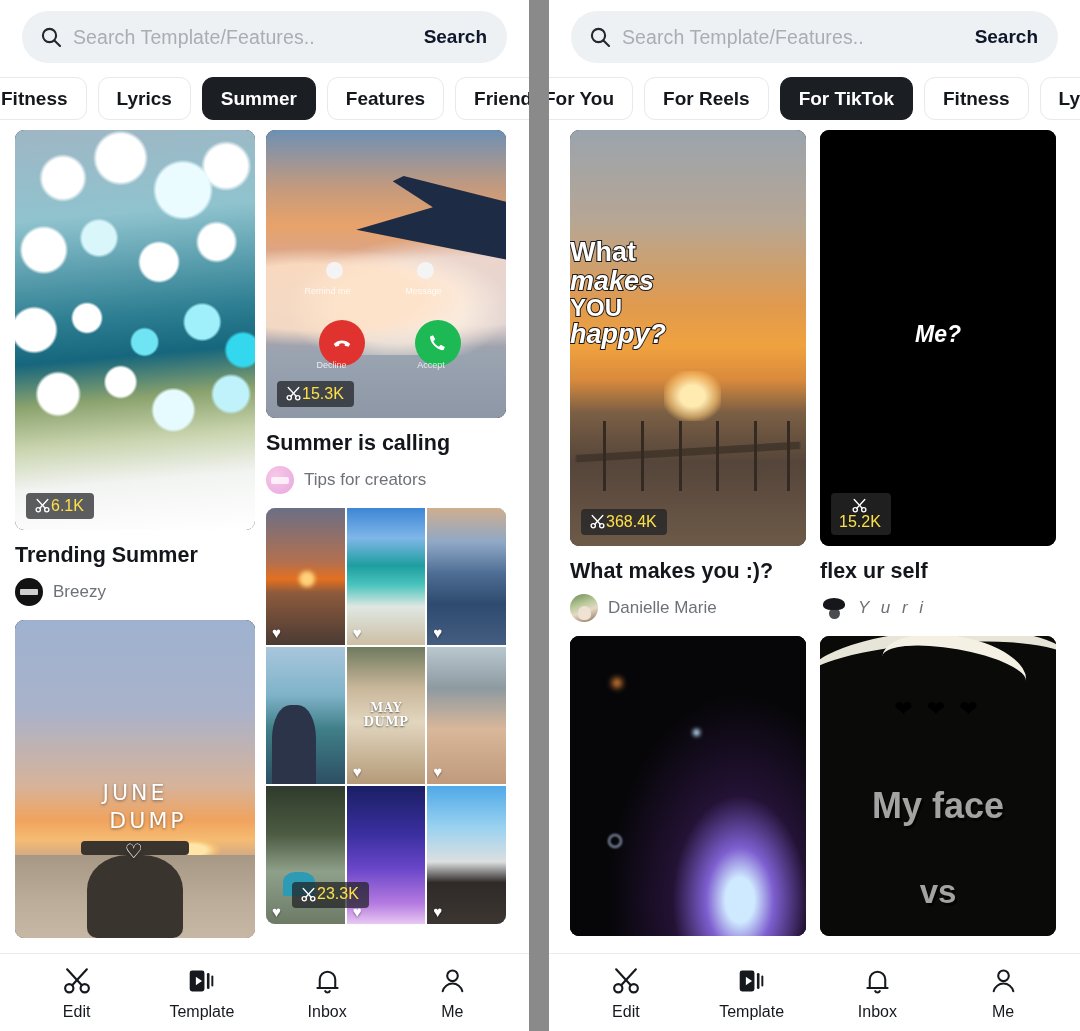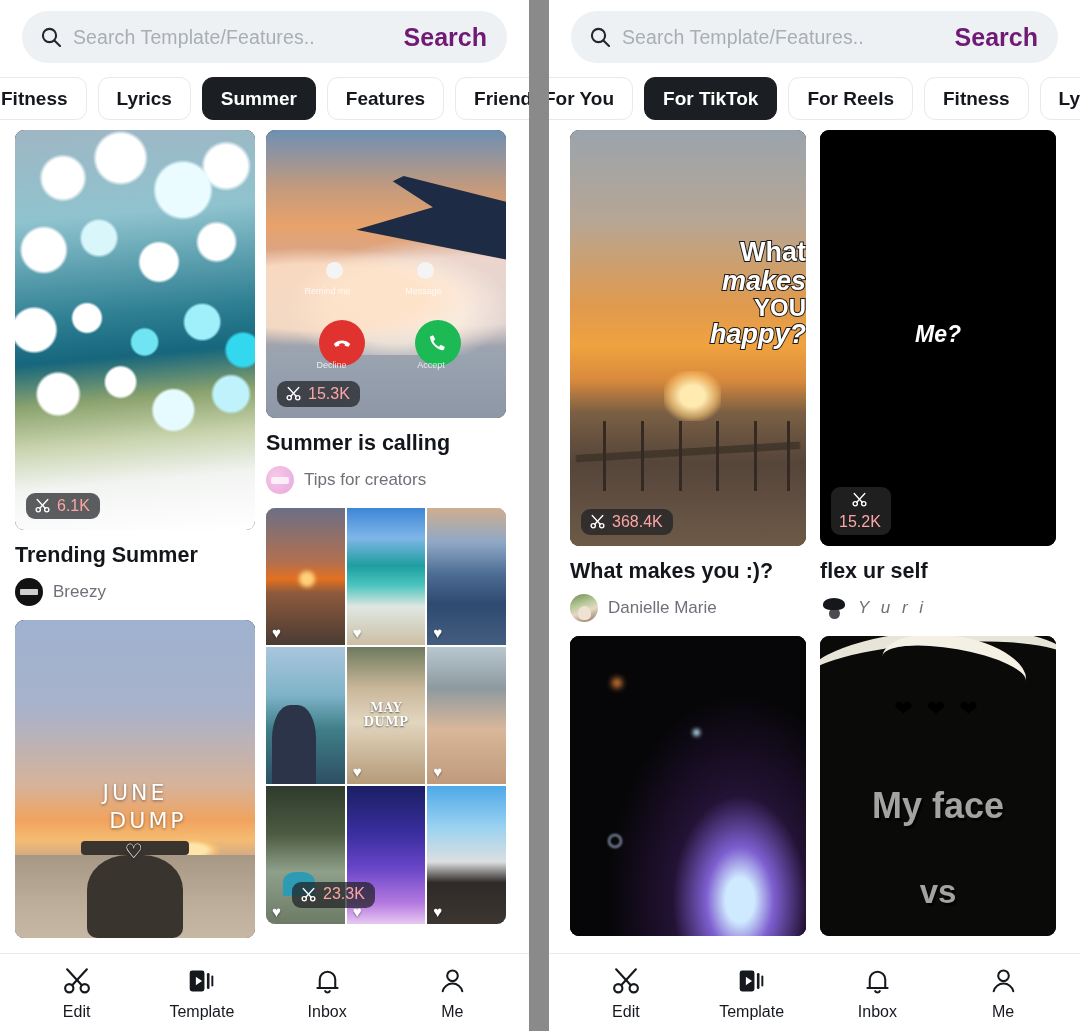--- a/index.html
+++ b/index.html
@@ -28,21 +28,21 @@
   .searchbar {
     height: 52px; border-radius: 26px; background: #eef1f4;
     display: flex; align-items: center; padding: 0 20px 0 17px;
   }
   .search-icon { width: 24px; height: 24px; flex: 0 0 24px; margin-right: 10px; display:block; }
   .search-placeholder {
     flex: 1 1 auto; color: #a9aeb5; font-size: 19.5px; letter-spacing: .1px;
     white-space: nowrap; overflow: hidden;
   }
   .search-btn {
-    color: #701a75; font-size: 25px; font-weight: bold; white-space: nowrap; margin-left: 8px;
+    color: #0f172a; font-size: 19px; font-weight: bold; white-space: nowrap; margin-left: 8px;
   }
 
   
   .chips {
     display: flex; align-items: center; gap: 11px;
     padding: 14px 0 10px 0; flex: 0 0 auto; white-space: nowrap; overflow: hidden;
   }
   .chip {
     flex: 0 0 auto;
     border: 1px solid #e7e9ec; border-radius: 11px; background: #fff;
@@ -68,23 +68,23 @@
     background: #111;
   }
   .thumb.r400 { height: 400px; }
   .thumb.r290 { height: 288px; }
   .thumb.r420 { height: 416px; }
   .thumb.r320 { height: 318px; }
   .thumb.r300 { height: 300px; }
 
   .uses-badge {
     position: absolute; left: 11px; bottom: 11px;
-    background: rgba(30,32,36,.72); color: #fca5a5;
-    border-radius: 9px; padding: 4px 10px 5px 8px;
-    font-size: 16px; display: flex; align-items: center; gap: 6px;
+    background: rgba(30,32,36,.72); color: #fde047;
+    border-radius: 4px; padding: 4px 10px 5px 8px;
+    font-size: 16px; display: flex; align-items: center; gap: 0;
     line-height: 1;
   }
   .scissors { width: 17px; height: 17px; display:block; }
 
   .card-title {
     font-size: 21.5px; font-weight: bold; color: #13161b;
     margin-top: 13px; line-height: 1.15;
     white-space: nowrap; overflow: hidden; text-overflow: ellipsis;
   }
   .card-author { display: flex; align-items: center; gap: 10px; margin-top: 10px; }
@@ -199,21 +199,21 @@
     background: linear-gradient(180deg, #9aa4ad 0%, #b7a694 22%, #e09a4e 42%,
                 #f0a23f 52%, #d98a3c 60%, #7a5f44 68%, #55453a 80%, #6d5a48 100%);
   }
   .happy-sun { position:absolute; left:40%; top:58%; width:24%; height:12%;
                background: radial-gradient(ellipse, #ffeab0 0 30%, rgba(255,205,120,.55) 60%, transparent 78%); }
   .happy-pier { position:absolute; left:0; right:0; top:72%; height:10%;
                 background: linear-gradient(90deg, transparent 0 2%, #3f3328 3% 97%, transparent 98%);
                 opacity:.85; clip-path: polygon(0 62%,100% 28%,100% 46%,0 80%); }
   .happy-posts{ position:absolute; left:0; right:0; top:70%; height:24%; }
   .happy-posts i{ position:absolute; width:3px; background:#352a22; top:0; height:70%; }
-  .happy-text { position:absolute; left:0; right:0; top:26%; text-align:right; }
+  .happy-text { position:absolute; left:0; right:8px; top:26%; text-align:left; }
   .happy-text span { display:block; color:#fff; font-weight:bold;
       -webkit-text-stroke: 2px #1a1a1a; paint-order: stroke fill; line-height:1.05; }
   .ht1 { font-size:27px; } .ht2 { font-size:27px; font-style:italic; }
   .ht3 { font-size:24px; } .ht4 { font-size:27px; font-style:italic; }
 
   
   .art-black { background:#000; }
   .me-text { position:absolute; left:0; right:0; top:46%; text-align:center; color:#fff;
              font-size:23px; font-weight:bold; font-style:italic; }
 
@@ -463,22 +463,22 @@
           <circle cx="10.5" cy="10.5" r="6.6"></circle>
             <line x1="15.4" y1="15.4" x2="21" y2="21"></line>
         </svg>
         <div class="search-placeholder">Search Template/Features..</div>
         <div class="search-btn">Search</div>
       </div>
     </div>
 
     <div class="chips">
       <div class="chip" style="margin-left:-24px;">For You</div>
+      <div class="chip">For Reels</div>
       <div class="chip active">For TikTok</div>
-      <div class="chip">For Reels</div>
       <div class="chip">Fitness</div>
       <div class="chip">Lyrics</div>
     </div>
 
     <div class="feed">
       <div class="col">
 
         <div class="card">
           <div class="thumb r420">
             <div class="art art-happy">

